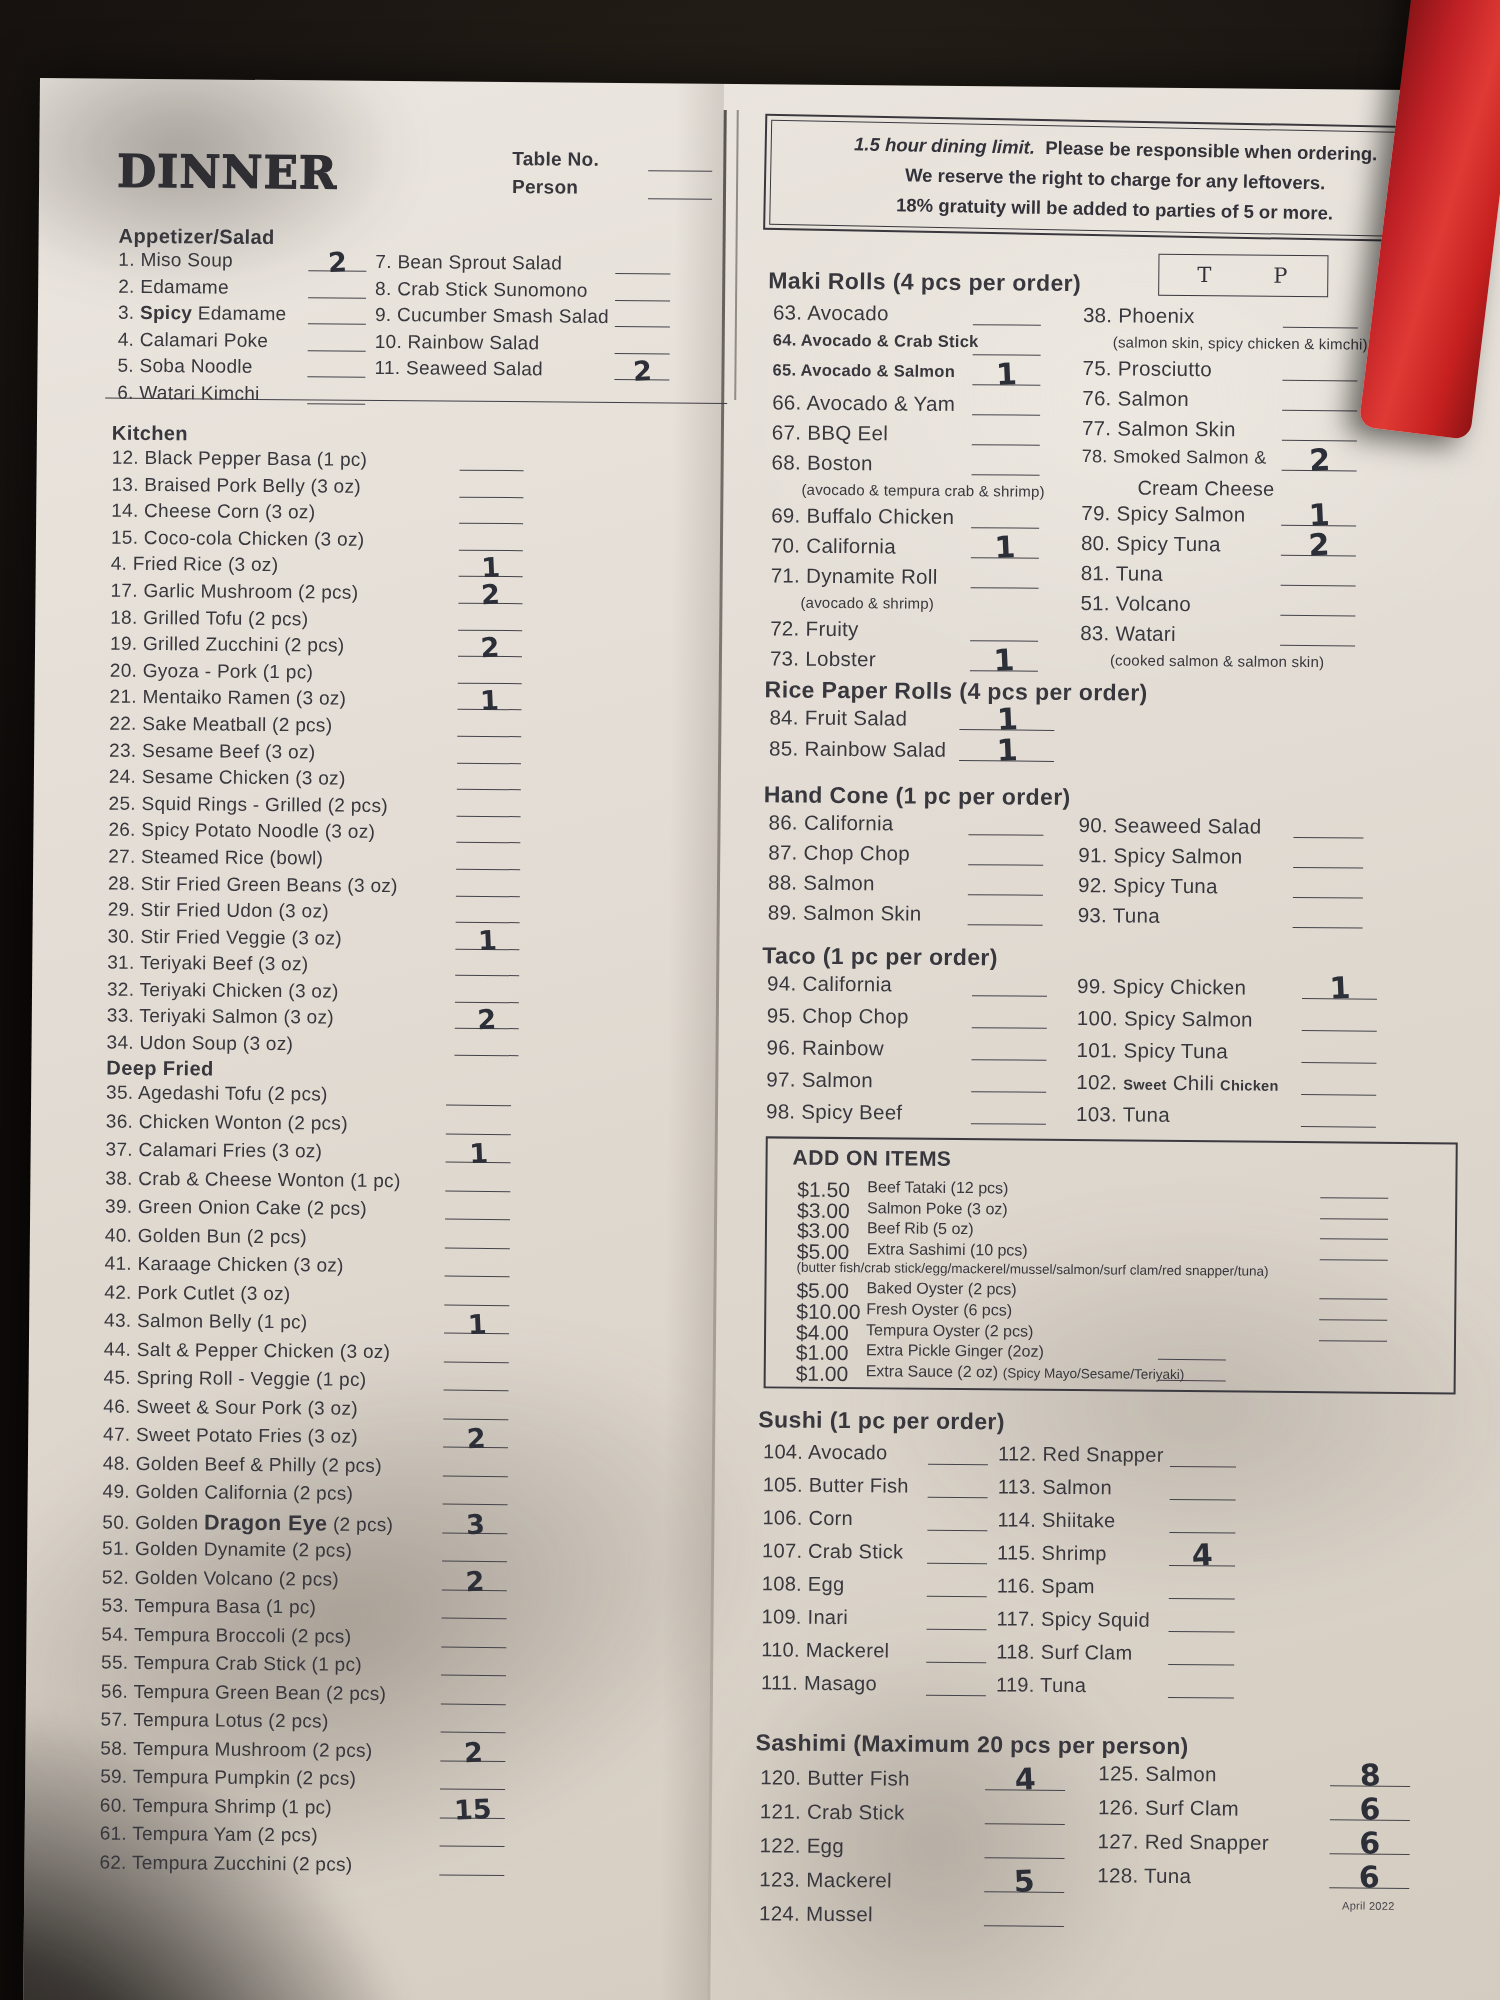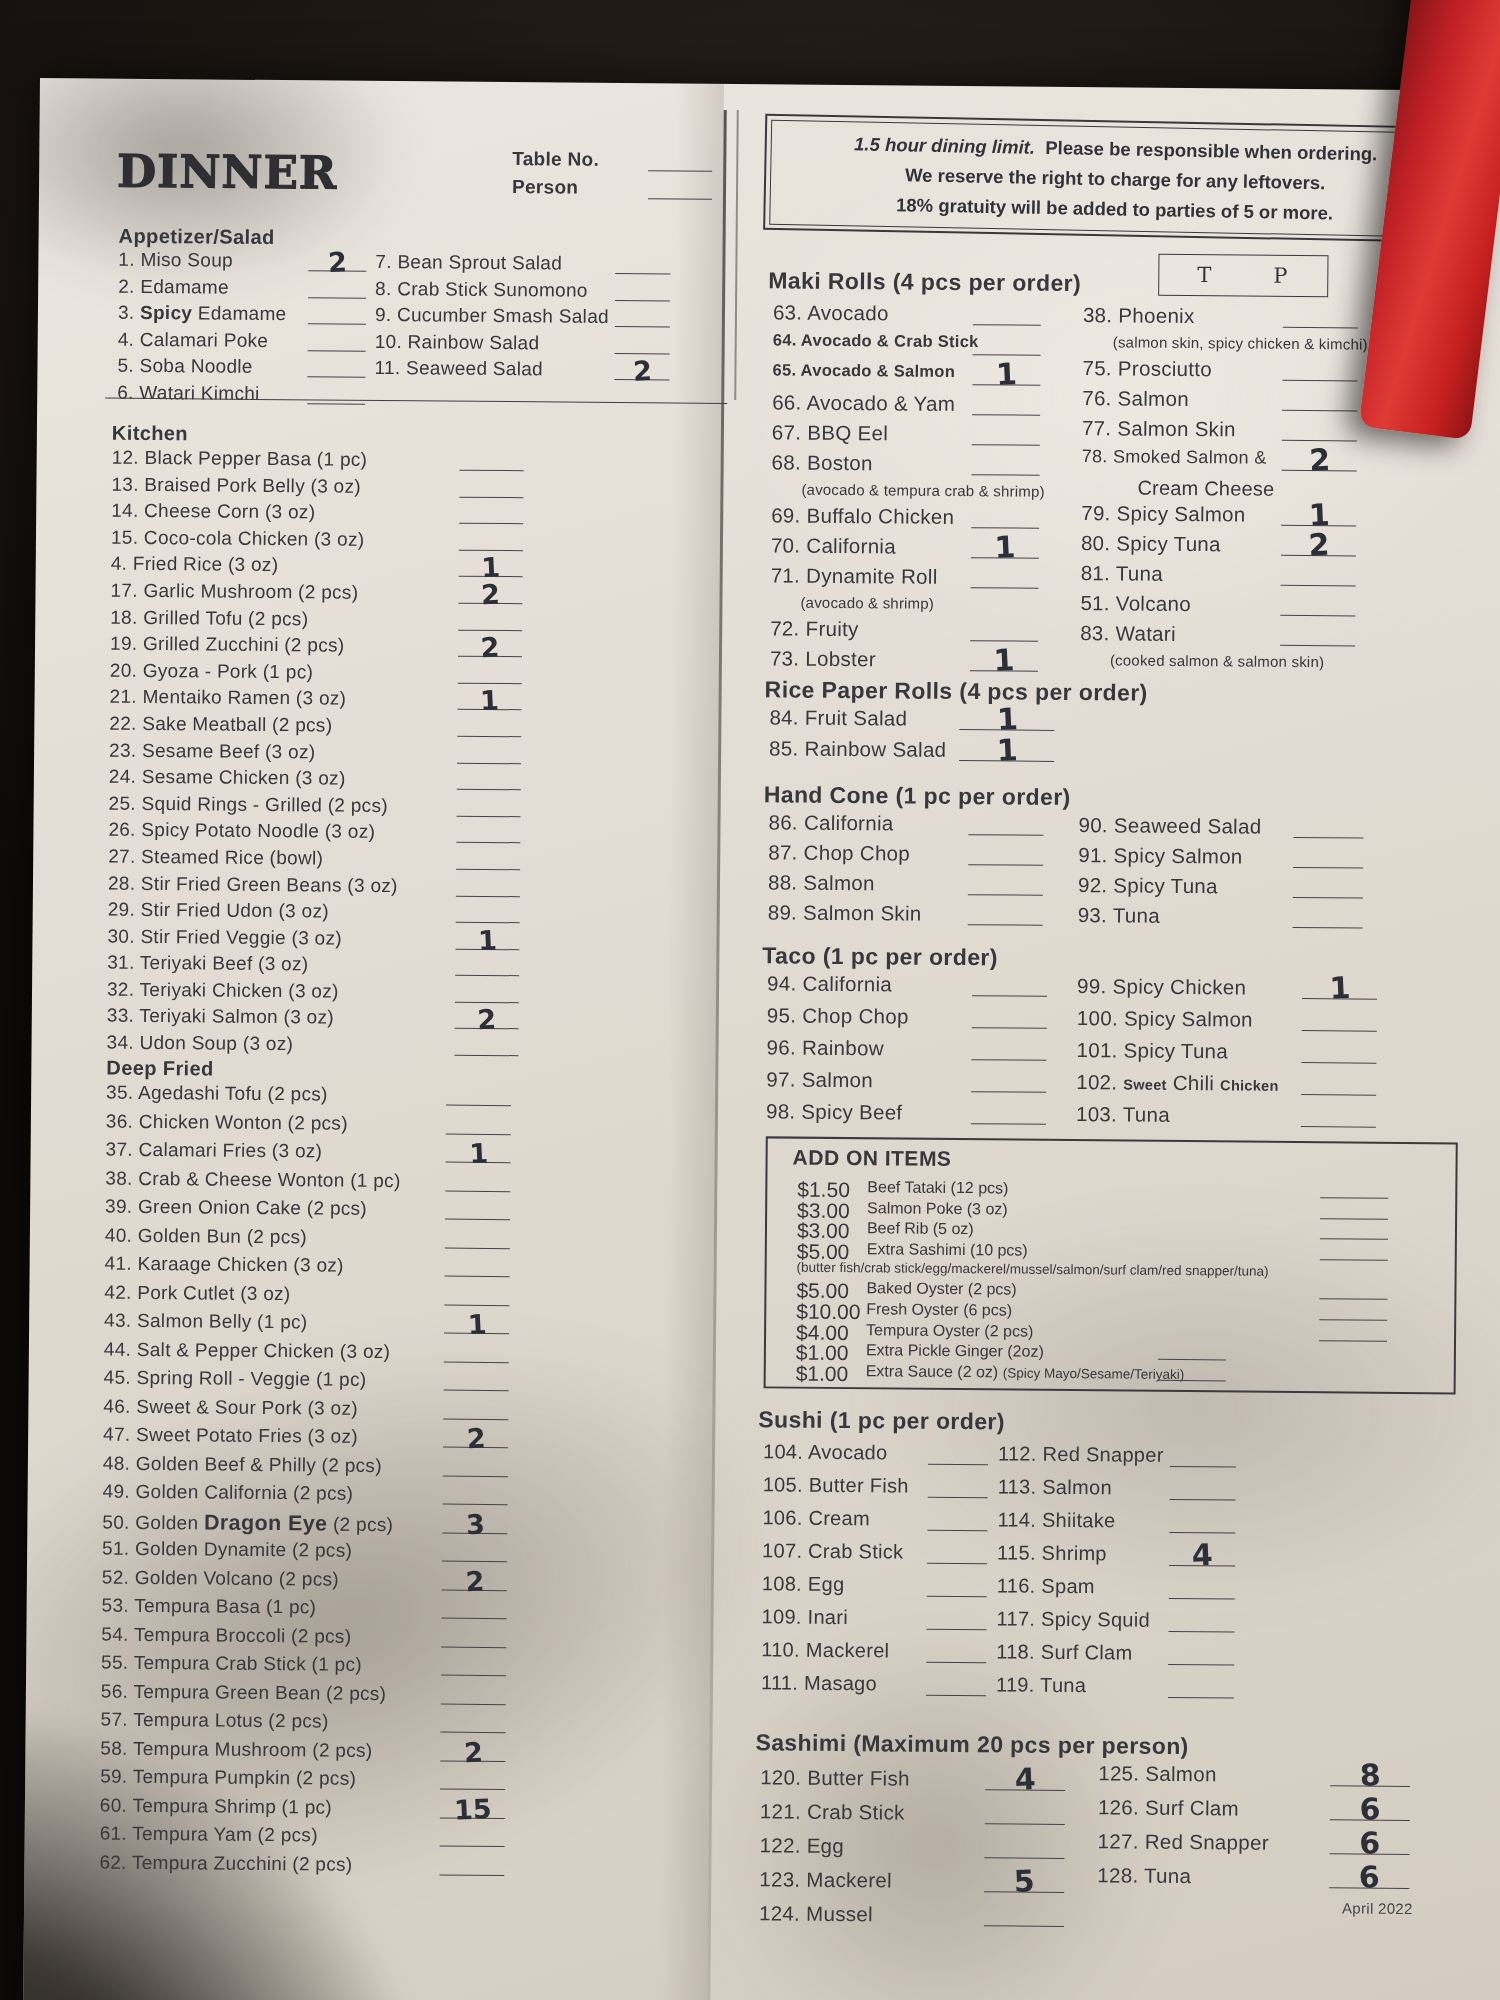--- a/index.html
+++ b/index.html
@@ -76,21 +76,21 @@
   .addon .shead{position:absolute;left:25px;top:8px;font-size:21px;letter-spacing:.5px}
   .arows{position:absolute;left:0;top:39px;right:0}
   .arow{position:relative;height:20.6px;white-space:nowrap}
   .price{position:absolute;left:30px;font-size:21px;color:#38373d}
   .albl{position:absolute;left:100px;font-size:16px}
   .paren{font-style:normal;font-size:13.5px}
   .arow .blank{left:553px;width:68px;height:15px;border-bottom:1.6px solid #45434a}
   .nearb .blank{left:392px}
   .noterow{height:19px}
   .noterow .albl{left:30px;font-size:13.5px;letter-spacing:0}
-  .date{position:absolute;left:1318px;top:1810px;font-size:15px;color:#46454c;z-index:4;letter-spacing:.3px}
+  .date{position:absolute;left:1318px;top:1810px;font-size:11px;color:#46454c;z-index:4;letter-spacing:.3px}
 </style>
 </head>
 <body>
 
 <div class="paper">
 
   <div class="shade hl1"></div>
   <div class="shade sh-top"></div>
   <div class="shade sh-rmid"></div>
   <div class="foldshade"></div>
@@ -1113,21 +1113,21 @@
   <div class="item">
     <div class="row">
       <span class="txt"><span class="num">105.</span> <span>Butter Fish</span></span>
       <span class="blank"></span>
     </div>
 
   </div>
 
   <div class="item">
     <div class="row">
-      <span class="txt"><span class="num">106.</span> <span>Cream</span></span>
+      <span class="txt"><span class="num">106.</span> <span>Corn</span></span>
       <span class="blank"></span>
     </div>
 
   </div>
 
   <div class="item">
     <div class="row">
       <span class="txt"><span class="num">107.</span> <span>Crab Stick</span></span>
       <span class="blank"></span>
     </div>

